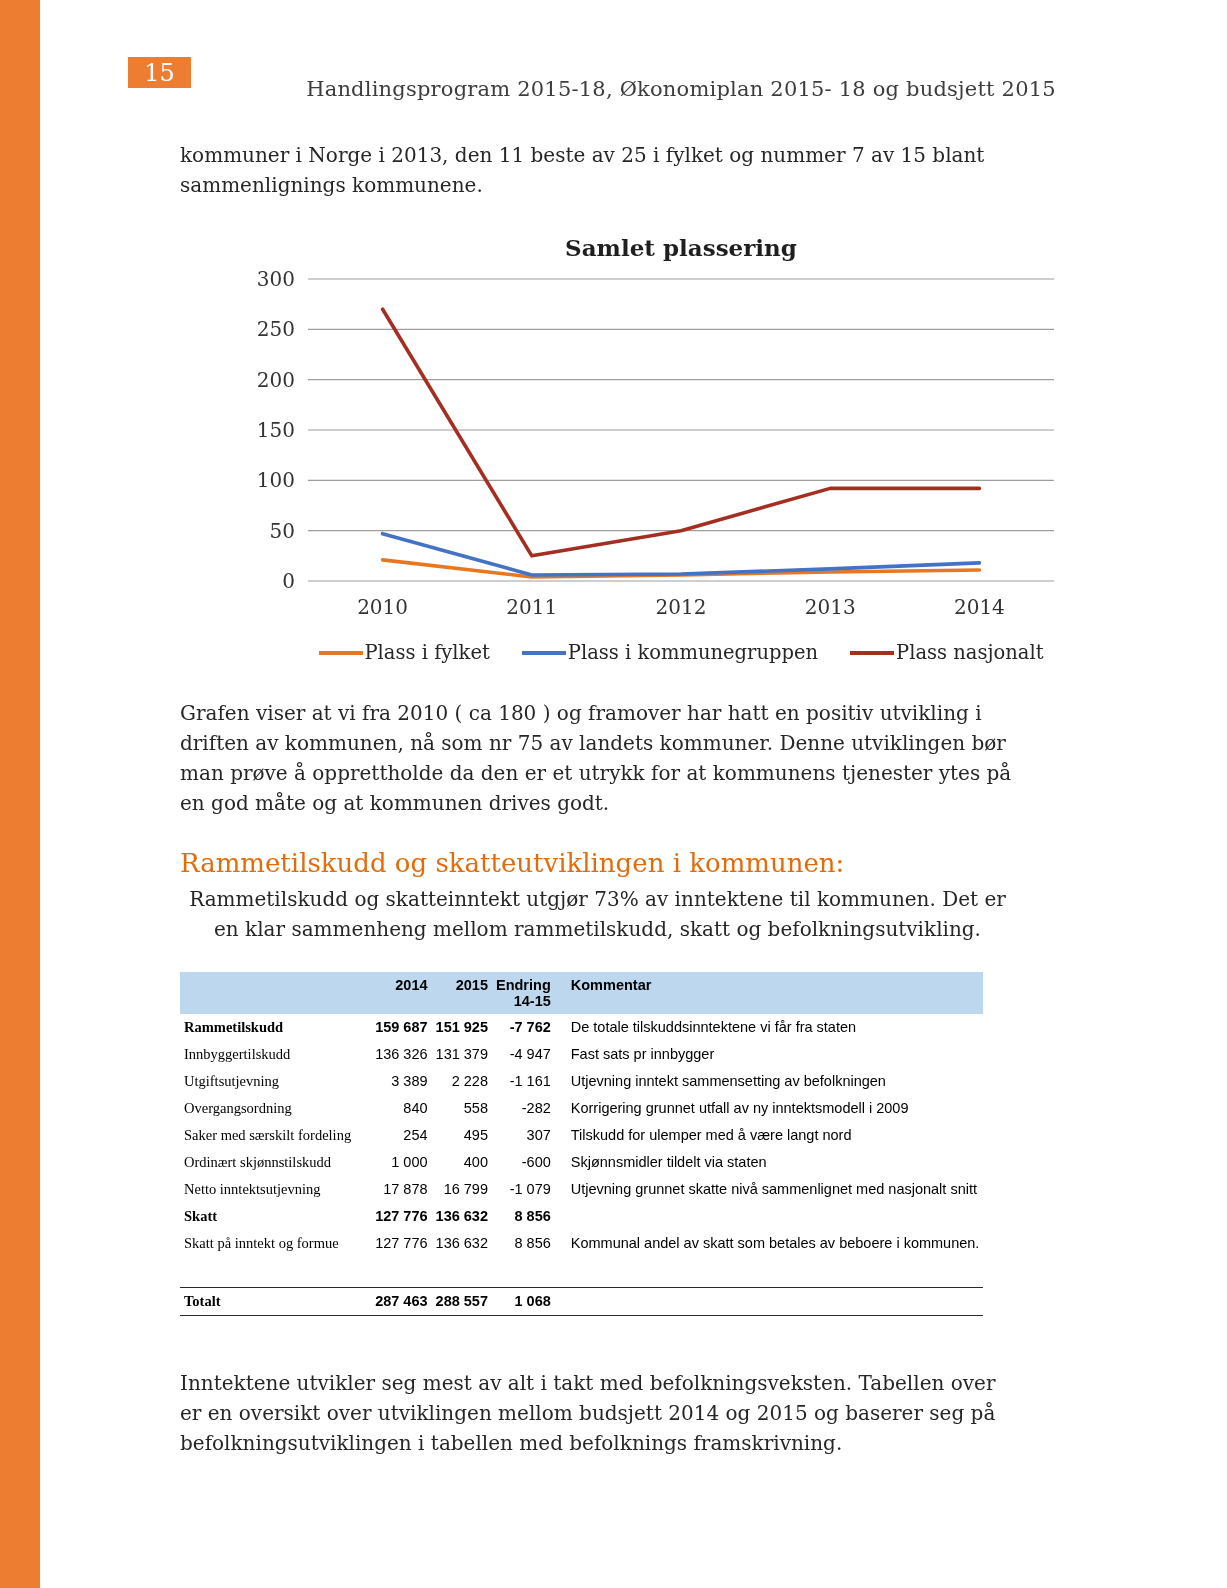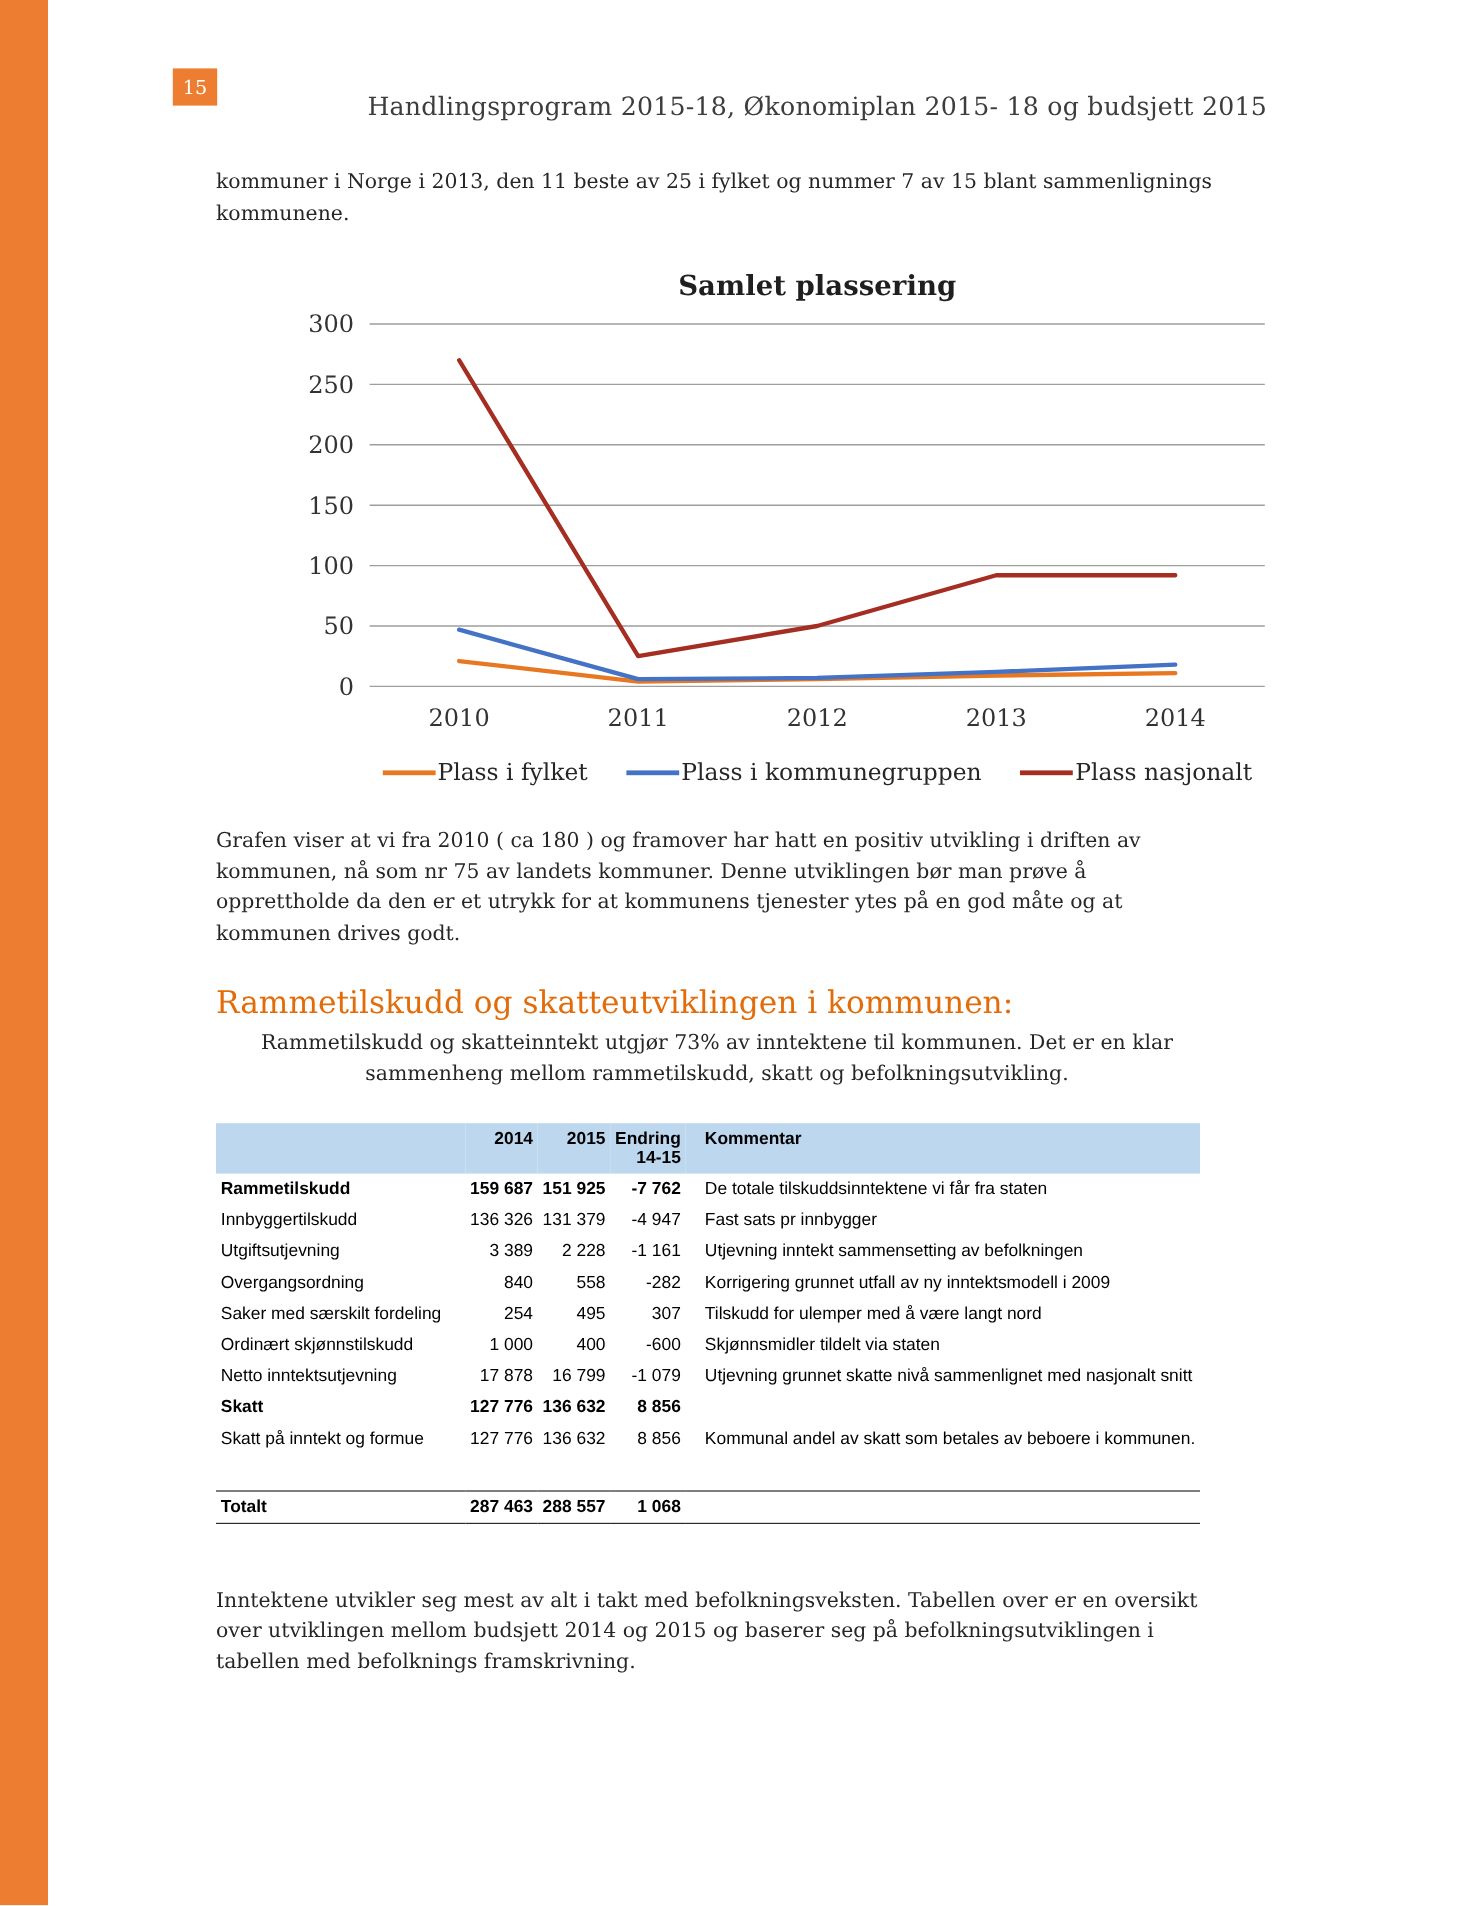--- a/index.html
+++ b/index.html
@@ -12,36 +12,36 @@
     overflow:hidden;
     font-family:"DejaVu Serif", serif;
     color:#2a2a2a;
   }
   .left-strip {
     position:absolute; left:0; top:0;
     width:40px; height:100%;
     background:#ED7D31;
   }
   .page-number {
-    position:absolute; left:144px; top:57px;
-    width:37px; height:31px;
+    position:absolute; left:128px; top:57px;
+    width:63px; height:31px;
     background:#ED7D31; color:#ffffff;
-    font-size:16px;
+    font-size:24px;
     display:flex; align-items:center; justify-content:center;
   }
   .header-title {
     position:absolute; top:61px; left:185px; right:50px;
     text-align:center;
     font-size:21px; color:#3d3d3d;
     letter-spacing:0.2px;
     margin-top:16px;
   }
   .main { padding:140px 60px 0 180px; }
   .body-text {
-    font-size:17px; line-height:1.5;
+    font-size:20px; line-height:1.5;
     max-width:835px; color:#262626;
   }
   .chart-block { width:812px; margin:34px 0 34px 70px; }
   .chart-title {
     text-align:center; padding-left:50px;
     font-size:23px; font-weight:bold; color:#1f1f1f;
     margin-bottom:4px;
   }
   #chart-svg { display:block; width:812px; height:362px; }
   #chart-svg text { font-family:"DejaVu Serif", serif; font-size:20px; fill:#333333; }
@@ -62,21 +62,21 @@
     border-collapse:collapse;
     font-family:"Liberation Sans", sans-serif;
     font-size:14.5px; color:#000000;
     width:792px;
   }
   .data-table th, .data-table td { padding:5px 4px; vertical-align:top; }
   .data-table thead th { background:#BDD7EE; font-weight:bold; text-align:right; }
   .data-table thead th.col-label { text-align:left; }
   .data-table thead th.col-kommentar { text-align:left; padding-left:16px; }
   .data-table td.num { text-align:right; white-space:nowrap; }
-  .data-table td.col-label { text-align:left; white-space:nowrap; padding-right:20px; }
+  .data-table td.col-label { text-align:left; white-space:nowrap; padding-right:20px;font-family:Liberation Serif, serif; }
   .data-table td.col-kommentar { text-align:left; padding-left:16px; white-space:nowrap; overflow:visible; }
   .data-table tr.bold td.col-label,
   .data-table tr.bold td.num { font-weight:bold; }
   .data-table tr.spacer td { height:30px; padding:0; }
   .data-table tr.total td {
     font-weight:bold;
     border-top:1.5px solid #2a2a2a;
     border-bottom:1.5px solid #2a2a2a;
   }
   .closing { margin-top:52px; }

